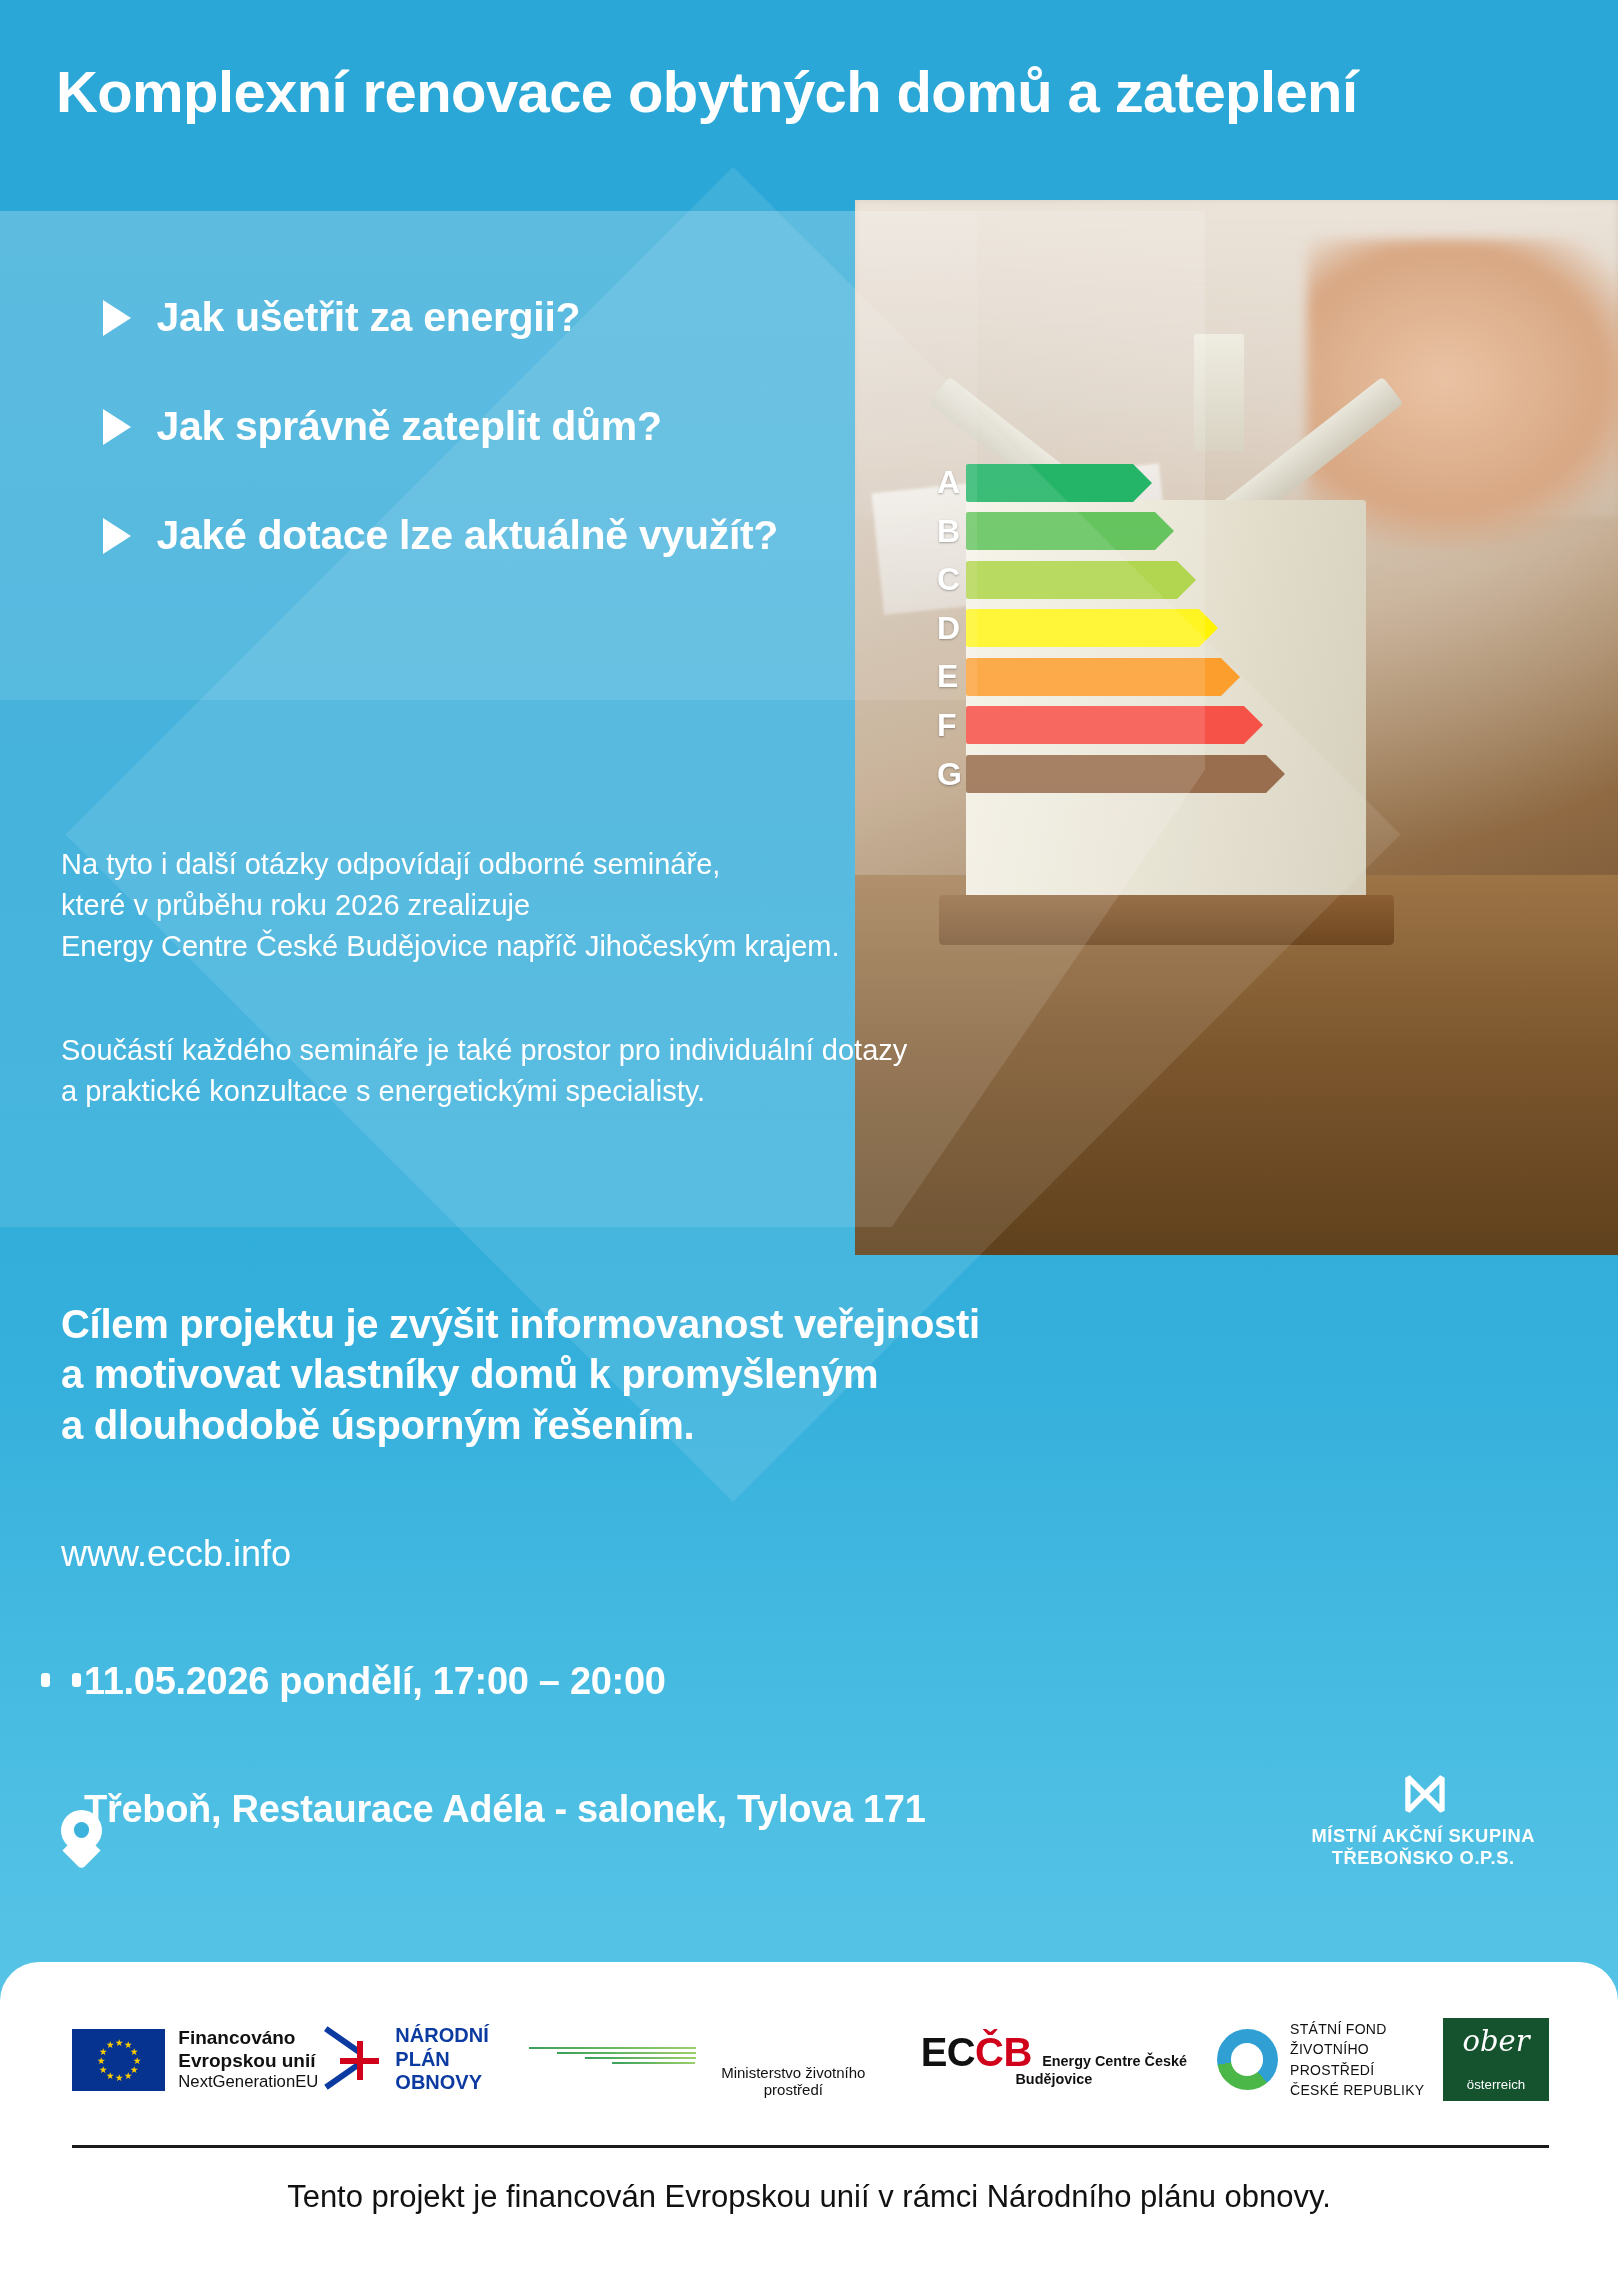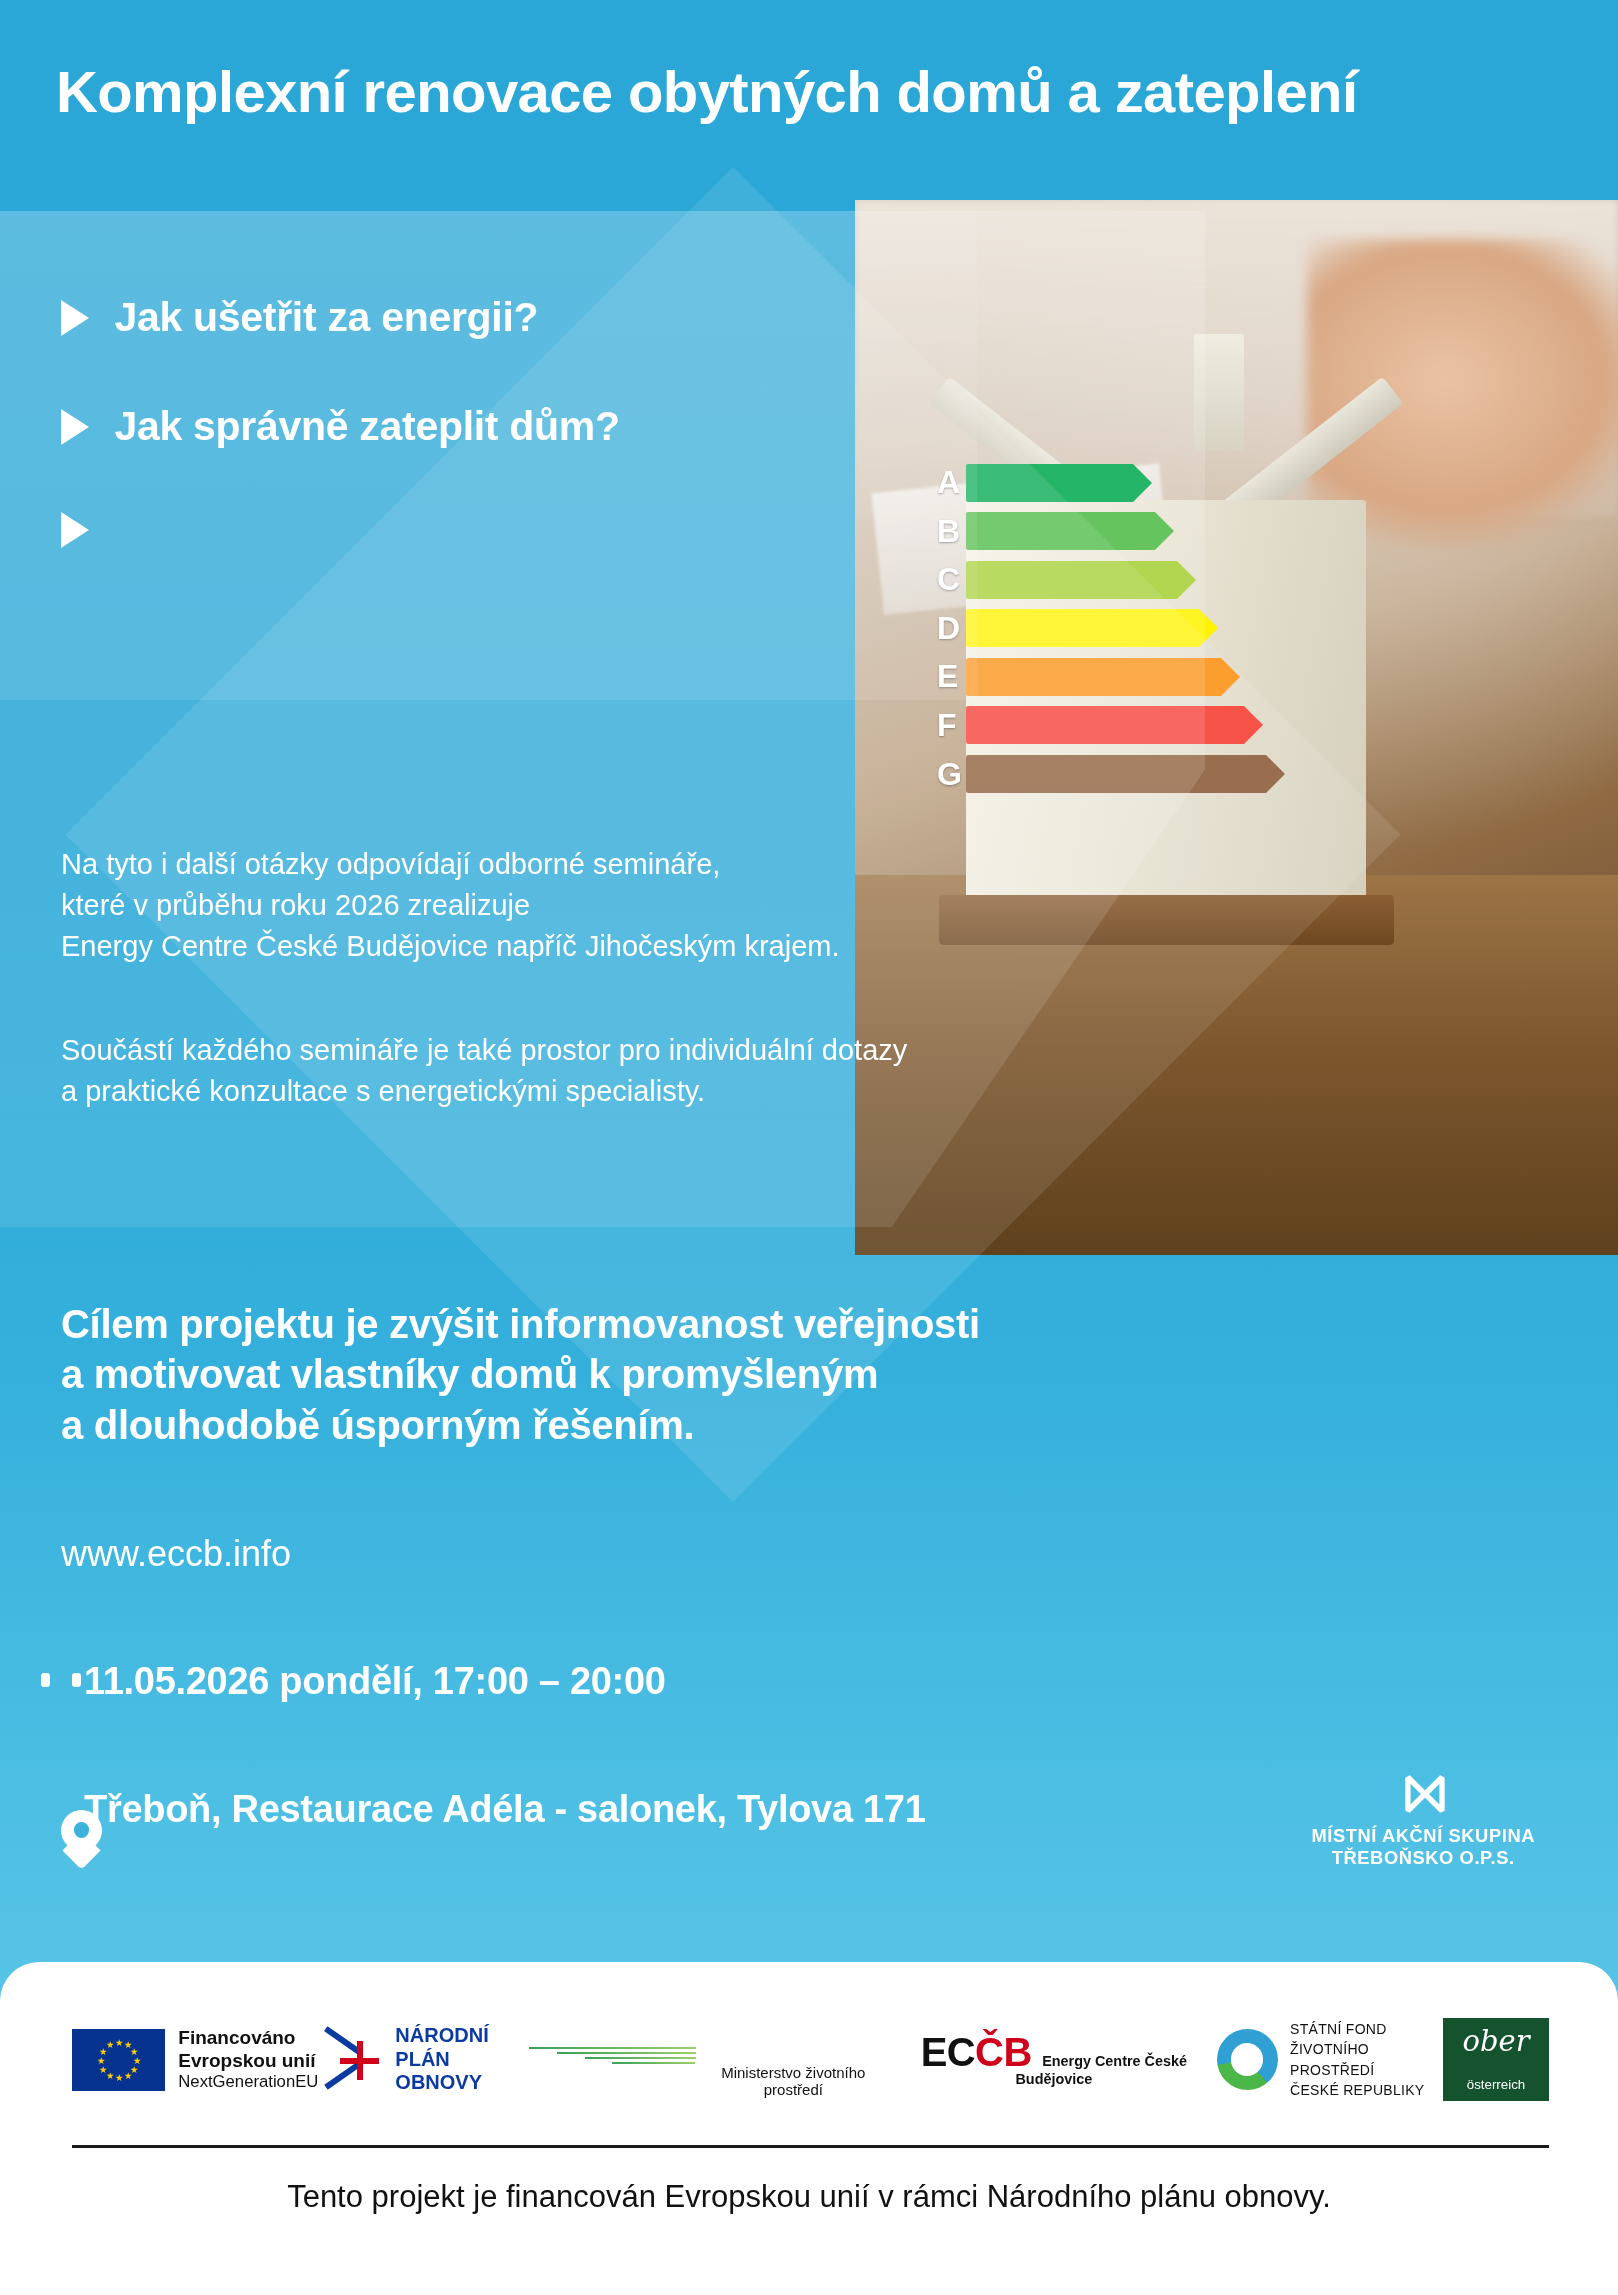--- a/index.html
+++ b/index.html
@@ -184,20 +184,21 @@
   .bullets {
     position: absolute;
     left: 61px;
     top: 294px;
     width: 944px;
   }
   .bullet {
     display: flex;
     align-items: center;
     margin-bottom: 62px;
+    margin-left: 42px;
   }
   .bullet .tri {
     width: 0; height: 0;
     border-top: 18px solid transparent;
     border-bottom: 18px solid transparent;
     border-left: 28px solid #ffffff;
     margin-right: 25.5px;
     flex: 0 0 auto;
   }
   .bullet .btxt {
@@ -510,20 +511,21 @@
     <div class="bullet">
       <span class="tri"></span>
       <span class="btxt">Jak ušetřit za energii?</span>
     </div>
     <div class="bullet">
       <span class="tri"></span>
       <span class="btxt">Jak správně zateplit dům?</span>
     </div>
     <div class="bullet">
       <span class="tri"></span>
+      <span class="btxt">Jaké dotace lze aktuálně využít?</span>
     </div>
   </div>
 
   <div class="para para1" style="white-space: pre-line;">Na tyto i další otázky odpovídají odborné semináře,
 které v průběhu roku 2026 zrealizuje
 Energy Centre České Budějovice napříč Jihočeským krajem.</div>
   <div class="para para2" style="white-space: pre-line;">Součástí každého semináře je také prostor pro individuální dotazy
 a praktické konzultace s energetickými specialisty.</div>
 
   <div class="goal" style="white-space: pre-line;">Cílem projektu je zvýšit informovanost veřejnosti

